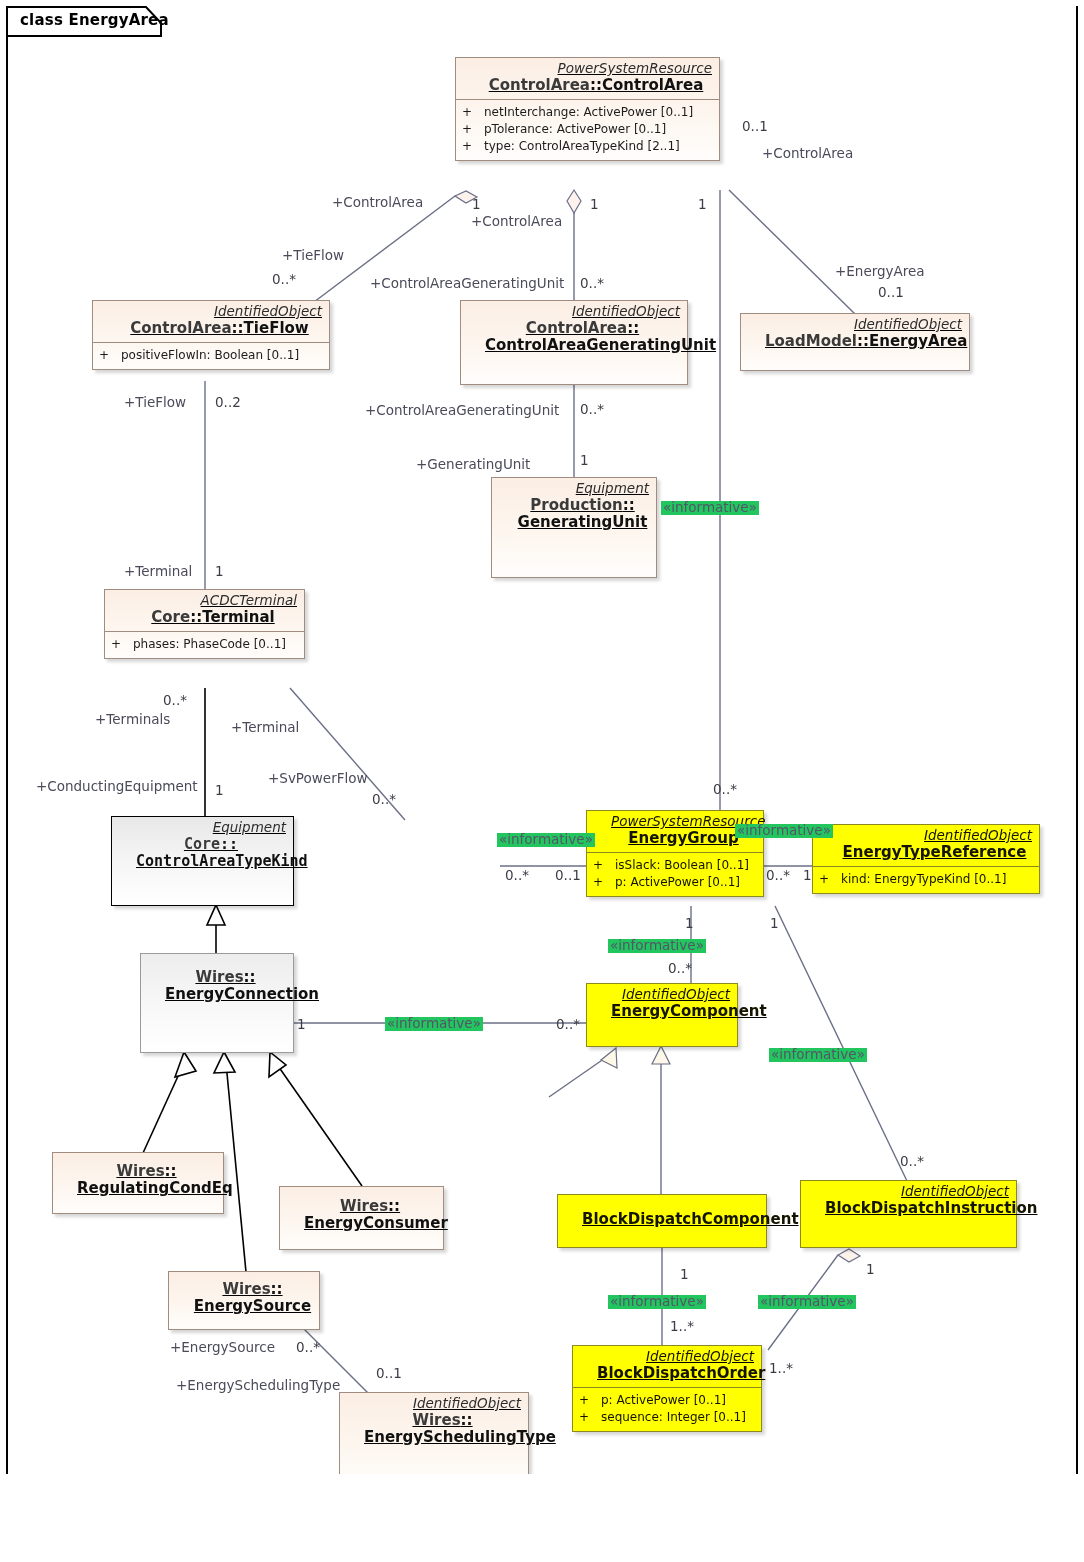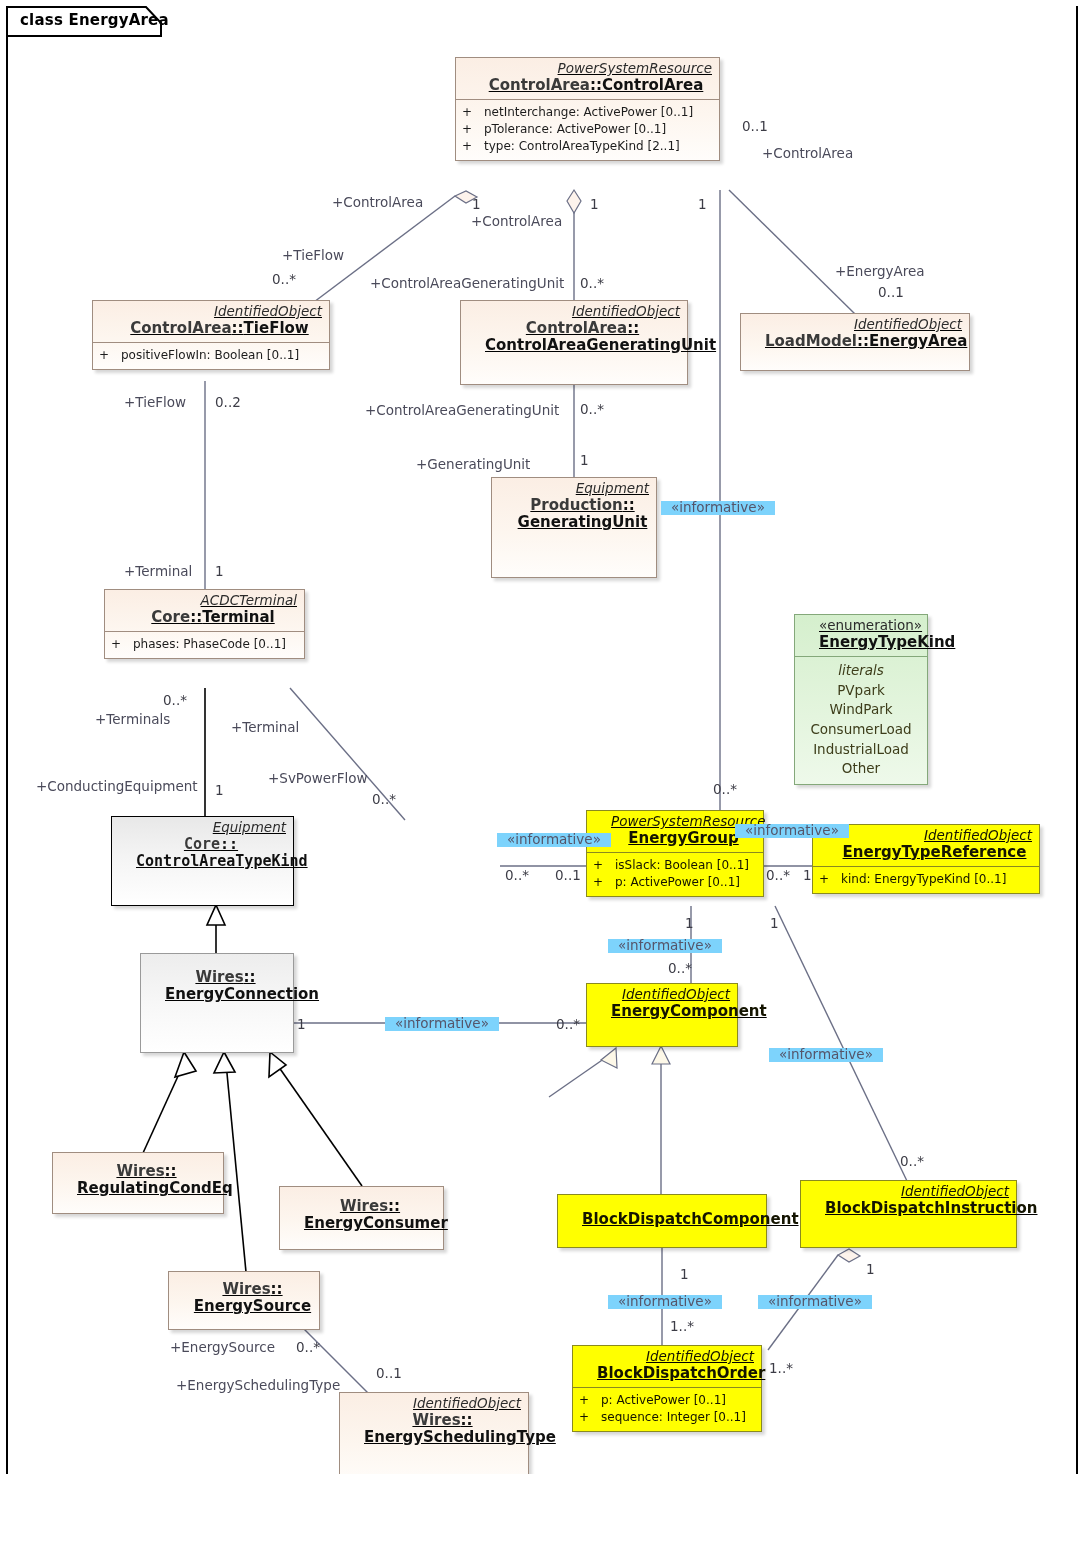--- a/index.html
+++ b/index.html
@@ -54,21 +54,21 @@
           border:1.6px solid #000;}
   .mono{font-family:"DejaVu Sans Mono","Liberation Mono",monospace;font-size:14px;}
 
   
   .lit{font-size:13.5px;text-align:center;line-height:1.46;color:#3d3d1a;}
   .lit.it{font-style:italic;}
 
   
   .lbl{position:absolute;font-size:13.5px;color:#4a4a5a;white-space:nowrap;line-height:1;}
   .lbl.card{color:#3c3c46;}
-  .lbl.info{color:#55556a;background:#7dd3fc;padding:0 10px;}
+  .lbl.info{color:#55556a;background:#22c55e;padding:0 2px;}
 </style>
 </head>
 <body>
 
 <div id="canvas">
 
   <div class="frame"></div>
   <div class="frame-tab">
     <svg width="160" height="32" viewBox="0 0 160 32">
       <path d="M1,1 L140,1 L155,17 L155,30 L1,30 Z" fill="#fff" stroke="#000" stroke-width="2"></path>
@@ -182,35 +182,20 @@
     <div class="hd">
       <div class="stereo">ACDCTerminal</div>
       <div class="nm"><span class="ns">Core</span>::<span>Terminal</span></div>
     </div>
     <div class="sep"></div>
     <div class="attrs">
       <div class="attr"><span class="pl">+</span><span>phases: PhaseCode [0..1]</span></div>
     </div>
   </div>
 
-  <div class="cls green" style="left:794px;top:614px;width:134px;">
-    <div class="hd">
-      <div class="stereo">«enumeration»</div>
-      <div class="nm">EnergyTypeKind</div>
-    </div>
-    <div class="sep"></div>
-    <div class="attrs">
-      <div class="lit it">literals</div>
-      <div class="lit">PVpark</div>
-      <div class="lit">WindPark</div>
-      <div class="lit">ConsumerLoad</div>
-      <div class="lit">IndustrialLoad</div>
-      <div class="lit">Other</div>
-    </div>
-  </div>
 
   <div class="cls blackb" style="left:111px;top:816px;width:183px;height:90px;">
     <div class="hd">
       <div class="stereo">Equipment</div>
       <div class="nm mono"><span class="ns">Core</span>::<br><span>ControlAreaTypeKind</span></div>
     </div>
   </div>
 
 
   <div class="cls yellow" style="left:586px;top:810px;width:178px;">

